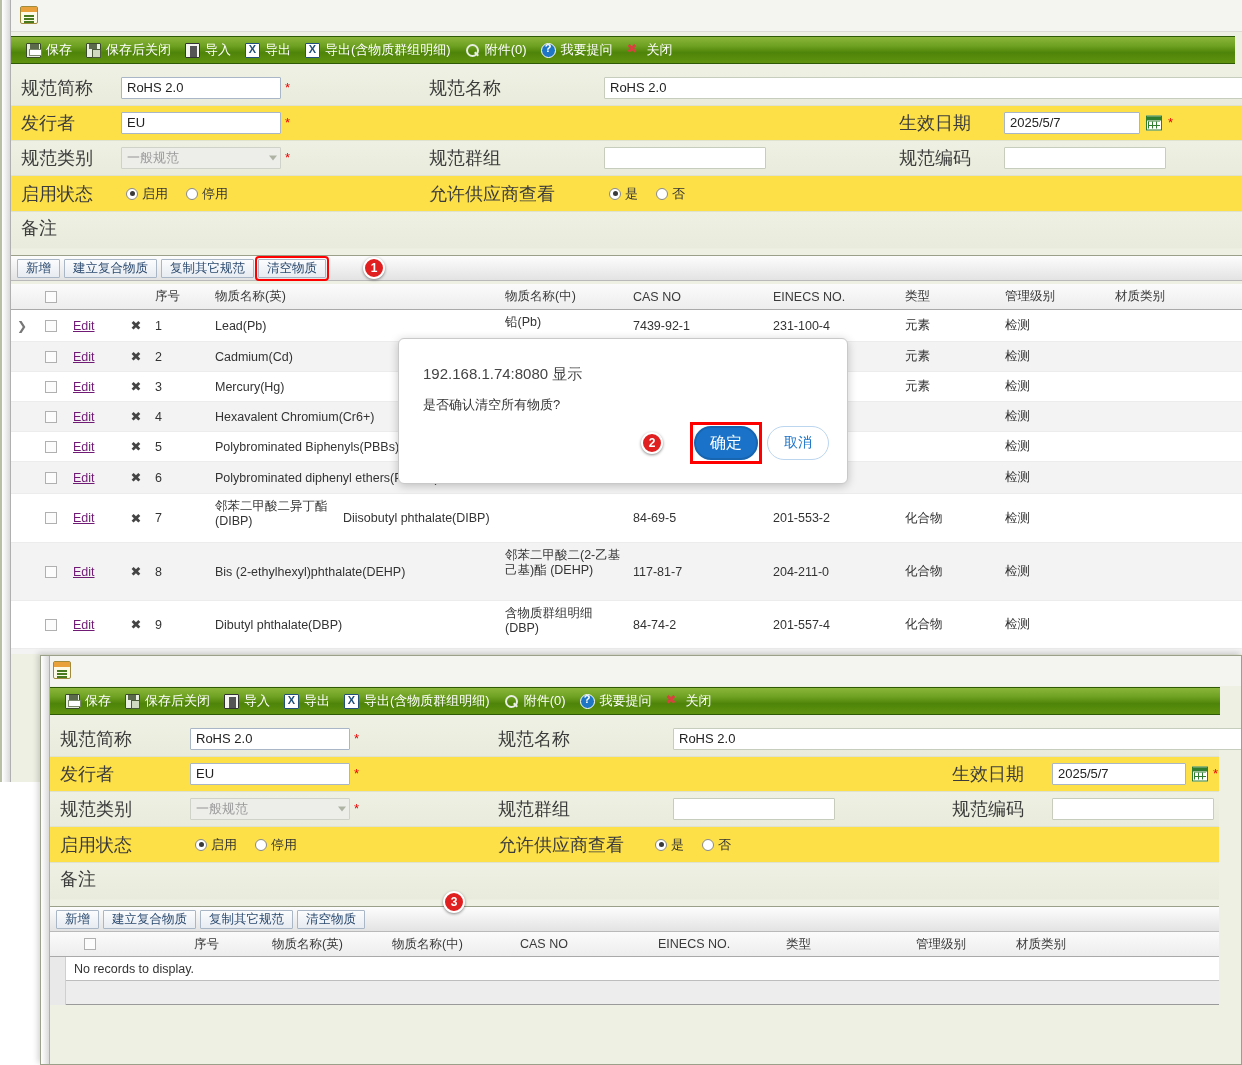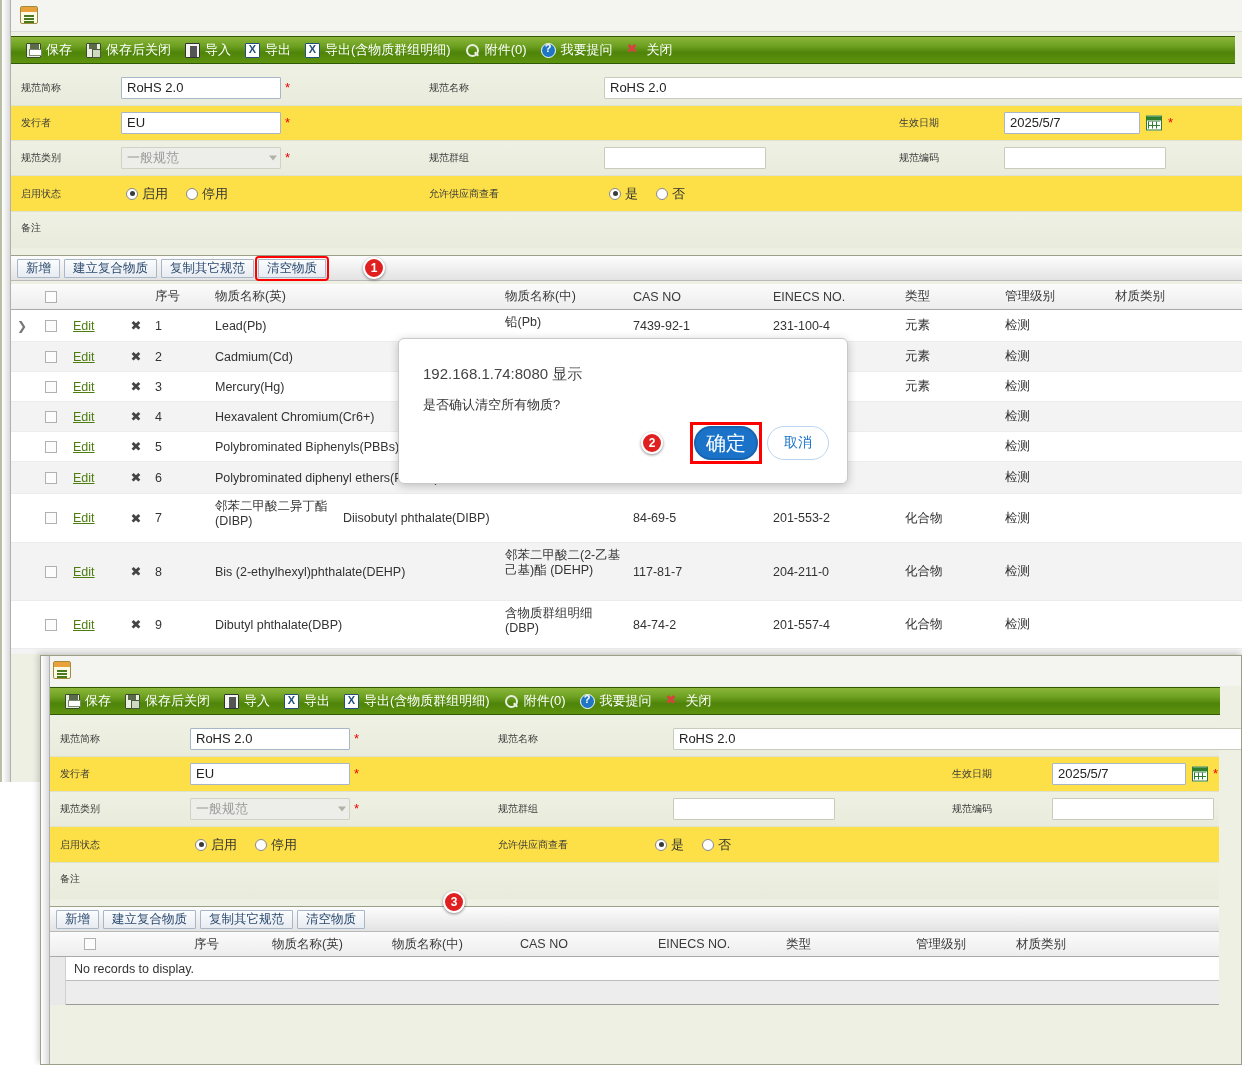--- a/index.html
+++ b/index.html
@@ -70,21 +70,21 @@
   .ico-x{ color:#d33; }
   .ico-x::before{content:"✖";position:absolute;left:0;top:-2px;font-size:13px;color:#d94141;}
 
   
   .form-area{ position:absolute; left:9px; right:0; background:#eceedf; }
   .frow{
     position:relative; height:35px; border-bottom:1px solid #dfe2cf;
     background: linear-gradient(to bottom,#eef0e3,#e9ecdc);
   }
   .frow.alt{ background:#fde047; }
-  .flabel{ position:absolute; font-size:10px; color:#3c3c3c; top:50%; transform:translateY(-50%); }
+  .flabel{ position:absolute; font-size:18px; color:#3c3c3c; top:50%; transform:translateY(-50%); }
   .finput{
     position:absolute; top:50%; transform:translateY(-50%);
     height:22px; background:#fff; border:1px solid #a8b6c8;
     font-size:13px; color:#222; padding:0 5px; line-height:20px;
     border-radius:1px;
   }
   .finput.disabled{ background:#edeeea; border:1px solid #cfd2c8; color:#9b9b9b; }
   .finput.flat{ border:1px solid #c7cdbc; }
   .req{ position:absolute; color:#e00; font-size:13px; top:50%; transform:translateY(-55%); }
   .caret{
@@ -137,35 +137,35 @@
   .c-del{ width:30px; justify-content:center; }
   .c-no{ width:60px; }
   .c-en{ width:290px; }
   .c-cn{ width:128px; }
   .c-cas{ width:140px; }
   .c-ein{ width:132px; }
   .c-type{ width:100px; }
   .c-lvl{ width:110px; }
   .c-mat{ width:120px; }
   .chk{ width:12px;height:12px;border:1px solid #b0b0b0;background:#fcfcfc;display:inline-block;}
-  .editlnk{ color:#4d7c0f; text-decoration:underline; cursor:pointer; }
+  .editlnk{ color:#701a75; text-decoration:underline; cursor:pointer; }
   .delx{ color:#444; font-size:13px; font-weight:bold; }
   .cn-wrap{ line-height:15px; }
 
   
   .dlg{
     position:absolute; left:396px; top:338px; width:450px; height:146px;
     background:#fff; border:1px solid #c9c9c9; border-radius:6px;
     box-shadow:0 2px 10px rgba(0,0,0,.22);
   }
   .dlg-title{ position:absolute; left:24px; top:26px; font-size:15px; color:#444; }
   .dlg-msg{ position:absolute; left:24px; top:57px; font-size:13px; color:#333; }
   .dlg-ok{
     position:absolute; left:294px; top:425px; width:64px; height:34px;
-    background:#1a73c8; color:#fff; border-radius:17px; font-size:20px;
+    background:#1a73c8; color:#fff; border-radius:17px; font-size:16px;
     display:flex;align-items:center;justify-content:center;
     border:2px solid #1765b0;
   }
   .dlg-cancel{
     position:absolute; width:62px; height:34px;
     background:#fff; color:#1a73c8; border:1px solid #bcd6f0; border-radius:17px;
     font-size:14px; display:flex;align-items:center;justify-content:center;
   }
   .ok-box{ position:absolute; border:3px solid #f00; }
 

